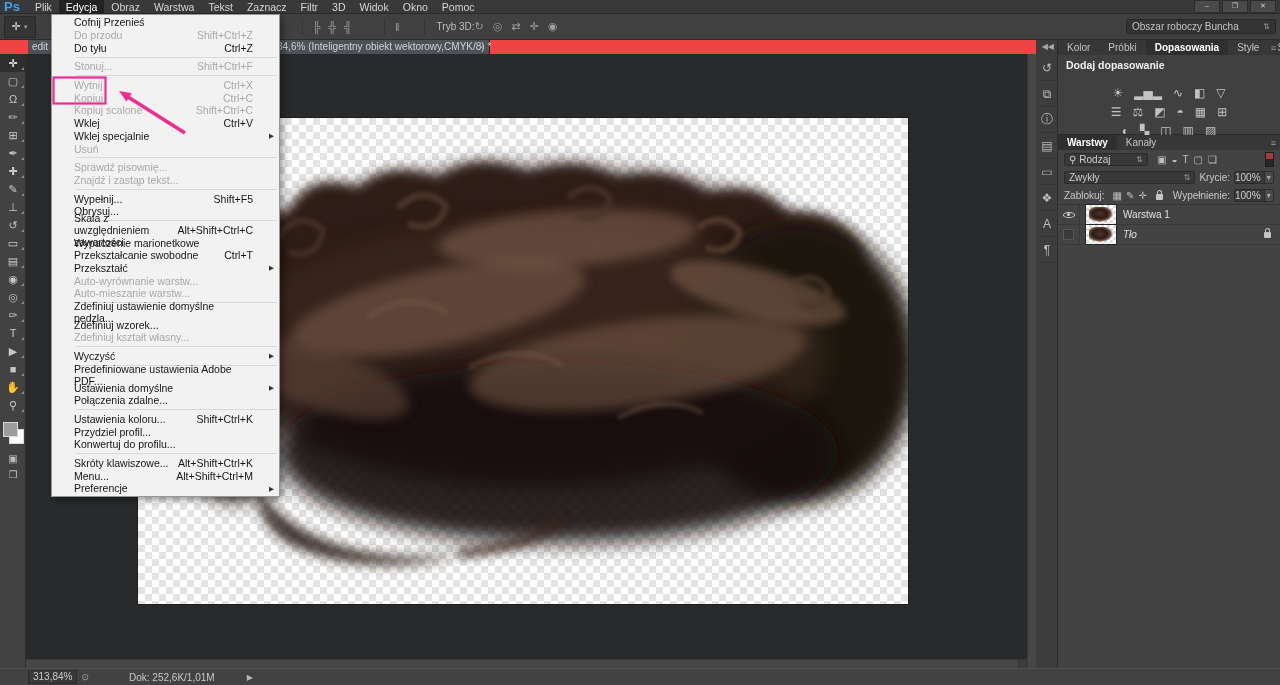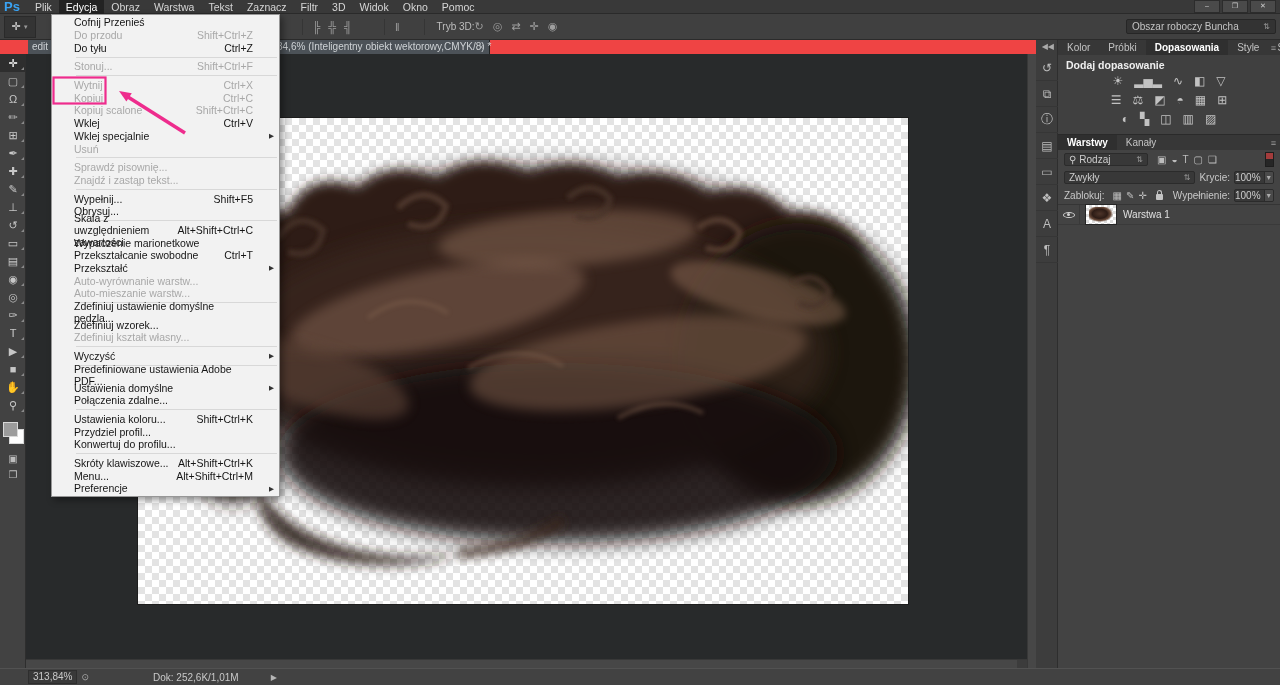--- a/index.html
+++ b/index.html
@@ -57,21 +57,21 @@
   #dockstrip{position:absolute;left:1036px;top:40px;width:22px;height:628px;background:#3d3d3d;border-right:1px solid #2e2e2e;box-sizing:border-box}
   #strip-collapse{color:#a9a9a9;font-size:8px;text-align:right;padding:2px 3px 4px 0}
   .strip-ico{width:22px;height:25px;display:flex;align-items:center;justify-content:center;color:#bdbdbd;font-size:12px;border-bottom:1px solid #363636}
   
   #dock{position:absolute;left:1058px;top:40px;width:222px;height:628px;background:#434343}
   .tabrow{height:15px;background:#373737;display:flex;align-items:center;font-size:10px;color:#c3c3c3;position:relative}
   .ptab{padding:0 9px;height:15px;line-height:15px}
   .ptab.act{background:#2f2f2f;color:#fff;font-weight:bold}
   .panel-menu{position:absolute;right:4px;color:#9f9f9f;font-size:9px}
   #adj-body{height:80px;background:#404040;border-bottom:1px solid #2a2a2a;padding:4px 8px 0;box-sizing:border-box}
-  #adj-header{font-size:10.5px;font-weight:bold;color:#efefef;margin-bottom:0}
+  #adj-header{font-size:10.5px;font-weight:bold;color:#efefef;margin-bottom:12px}
   .adj-row{display:flex;justify-content:center;gap:11px;height:19px;align-items:center}
   .adj-ico{color:#c2c2c2;font-size:12px}
   
   #layers-ctl{background:#434343;border-bottom:1px solid #353535}
   .lrow{height:18px;display:flex;align-items:center;padding:0 6px;gap:4px;font-size:10px;color:#c8c8c8;box-sizing:border-box}
   .well{background:#383838;border:1px solid #2b2b2b;border-radius:2px;height:13px;display:flex;align-items:center;
         font-size:10px;color:#cdcdcd;padding:0 4px;box-sizing:border-box}
   .well .dd{margin-left:auto;font-size:8px;color:#999}
   #rodzaj-well{width:84px;gap:3px}
   .fico{color:#bdbdbd;font-size:10px;margin-left:5px}
@@ -102,21 +102,21 @@
   .thumb::after{content:"";position:absolute;inset:2px 3px;
     background:radial-gradient(ellipse at 45% 45%,#4e352a 0%,#2d1c16 40%,#6b4c3b 58%,rgba(255,255,255,0) 72%)}
   .layer-row.italic .lname{font-style:italic}
   .layer-row .cssLock{margin-left:auto;margin-right:9px;margin-top:0}
   #layers-empty{height:406px;background:#434343}
   
   #statusbar{position:absolute;left:0;top:668px;width:1280px;height:17px;background:#424242;border-top:1px solid #525252;
              display:flex;align-items:center;font-size:10px;color:#c9c9c9;box-sizing:border-box}
   #zoom-box{margin-left:28px;background:#393939;border:1px solid #2e2e2e;padding:0 4px;height:12px;line-height:12px}
   #status-ico{margin-left:4px;color:#a9a9a9;font-size:9px}
-  #doc-info{margin-left:64px}
+  #doc-info{margin-left:40px}
   #status-arrow{margin-left:32px;color:#b5b5b5;font-size:8px}
   
   #edit-menu{position:absolute;left:51px;top:14px;width:229px;background:#f2f2f2;border:1px solid #979797;
              box-shadow:3px 3px 7px rgba(0,0,0,.4);z-index:50;padding:1px 0;box-sizing:border-box}
   .mi{display:flex;align-items:center;height:12.7px;padding:0 4px 0 22px;font-size:10.5px;color:#151515;position:relative}
   .mi.dis{color:#a8a8a8}
   .mi.sep{height:6px;padding:0 2px}
   .mi.sep::after{content:"";flex:1;border-top:1px solid #d8d8d8}
   .mi-short{margin-left:auto;padding-right:22px}
   .mi-sub{display:none;position:absolute;right:5px;top:2.5px;font-size:6.5px;color:#333}
@@ -505,20 +505,29 @@
       <div class="layer-row">
         <span class="eyecell">
           <span class="eye"></span>
 
         </span>
         <span class="thumb"></span>
         <span class="lname">Warstwa 1</span>
 
       </div>
 
+      <div class="layer-row hid italic">
+        <span class="eyecell">
+
+          <span class="vbox"></span>
+        </span>
+        <span class="thumb"></span>
+        <span class="lname">Tło</span>
+        <span class="cssLock show" style=""></span>
+      </div>
     </div>
   <div id="layers-empty"></div>
 </div>
 
 <div id="statusbar">
   <span id="zoom-box">313,84%</span>
   <span id="status-ico">⊙</span>
   <span id="doc-info">Dok: 252,6K/1,01M</span>
   <span id="status-arrow">▶</span>
 </div>

